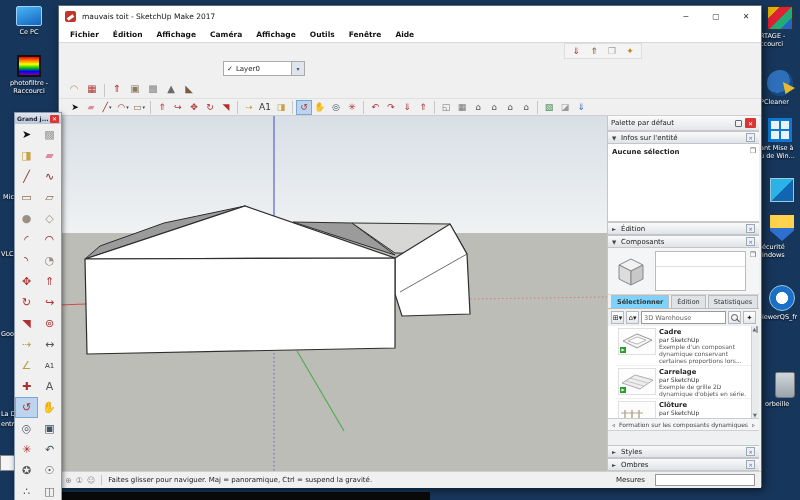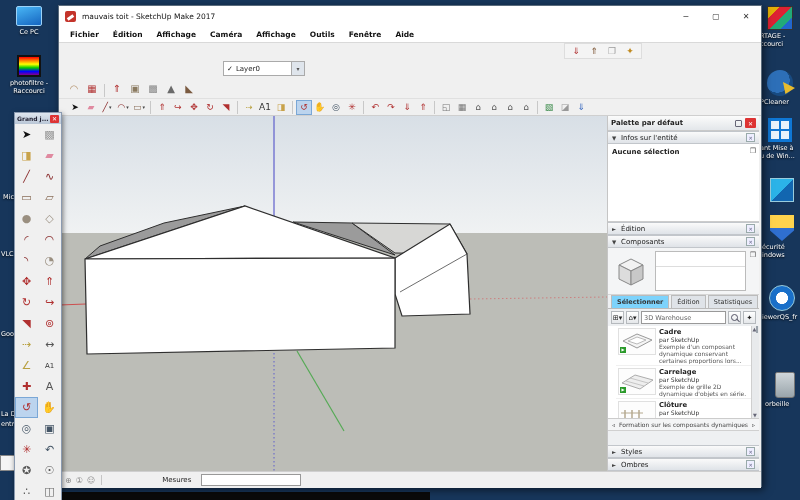--- a/index.html
+++ b/index.html
@@ -57,21 +57,21 @@
   .layer-combo .drop { width:13px; height:100%; background:#dfe5ec; border-left:1px solid #aaa; text-align:center; font-size:6px; line-height:14px; color:#555; }
 
   
   .content { display:flex; }
   .canvas { width:548px; height:355px; position:relative; background:#e8ecef; }
   .canvas svg { display:block; }
 
   
   .panel { width:152px; height:355px; background:#eef0f2; border-left:1px solid #c5c5c5; font-size:7px; position:relative; }
   .panel-title { height:15px; background:linear-gradient(#fbfbfb,#e3e6ea); border-bottom:1px solid #c9c9c9; display:flex; align-items:center; padding:0 3px; font-size:7px; }
-  .panel-title .pt-label { flex:1;font-weight:bold; }
+  .panel-title .pt-label { flex:1; }
   .pin-icon { width:7px; height:7px; border:1px solid #667; border-radius:1px; margin-right:3px; }
   .red-x { width:11px; height:10px; background:#d33; color:#fff; font-size:6px; display:flex; align-items:center; justify-content:center; border-radius:1px; }
   .sec-hdr { height:13px; background:linear-gradient(#fafafa,#dfe3e8); border:1px solid #c2c6cb; border-left:none; border-right:none; display:flex; align-items:center; padding:0 4px; font-size:7px; color:#222; }
   .sec-hdr .arr { width:9px; font-size:5.5px; color:#444; }
   .sec-hdr .sh-label { flex:1; }
   .sec-hdr .sh-x { width:9px; height:9px; border:1px solid #9aa; background:#eef; font-size:5px; line-height:8px; text-align:center; color:#668; }
   .entity-box { height:78px; background:#fff; border-bottom:1px solid #ccc; padding:4px; position:relative; }
   .entity-box b { font-size:7px; }
   .corner-ic { position:absolute; right:3px; top:3px; font-size:7px; color:#555; }
   .comp-preview { height:47px; background:#f4f5f6; display:flex; padding:3px; position:relative; border-bottom:1px solid #d5d5d5; }
@@ -411,20 +411,21 @@
     </div>
   </div>
 
   <div class="statusbar">
     <span class="st-icos" id="status-icons">
         <span>⊕</span>
         <span>①</span>
         <span>☺</span>
       </span>
     <span class="st-sep"></span>
+    <span class="st-msg">Faites glisser pour naviguer. Maj = panoramique, Ctrl =  suspend la gravité.</span>
     <span class="mes-label">Mesures</span>
     <span class="mes-input"></span>
   </div>
 </div>
 
 <div class="float-tb">
   <div class="ft-title">
     <span class="ft-label">Grand j...</span>
     <span class="red-x" style="width:9px;height:8px;">✕</span>
   </div>

